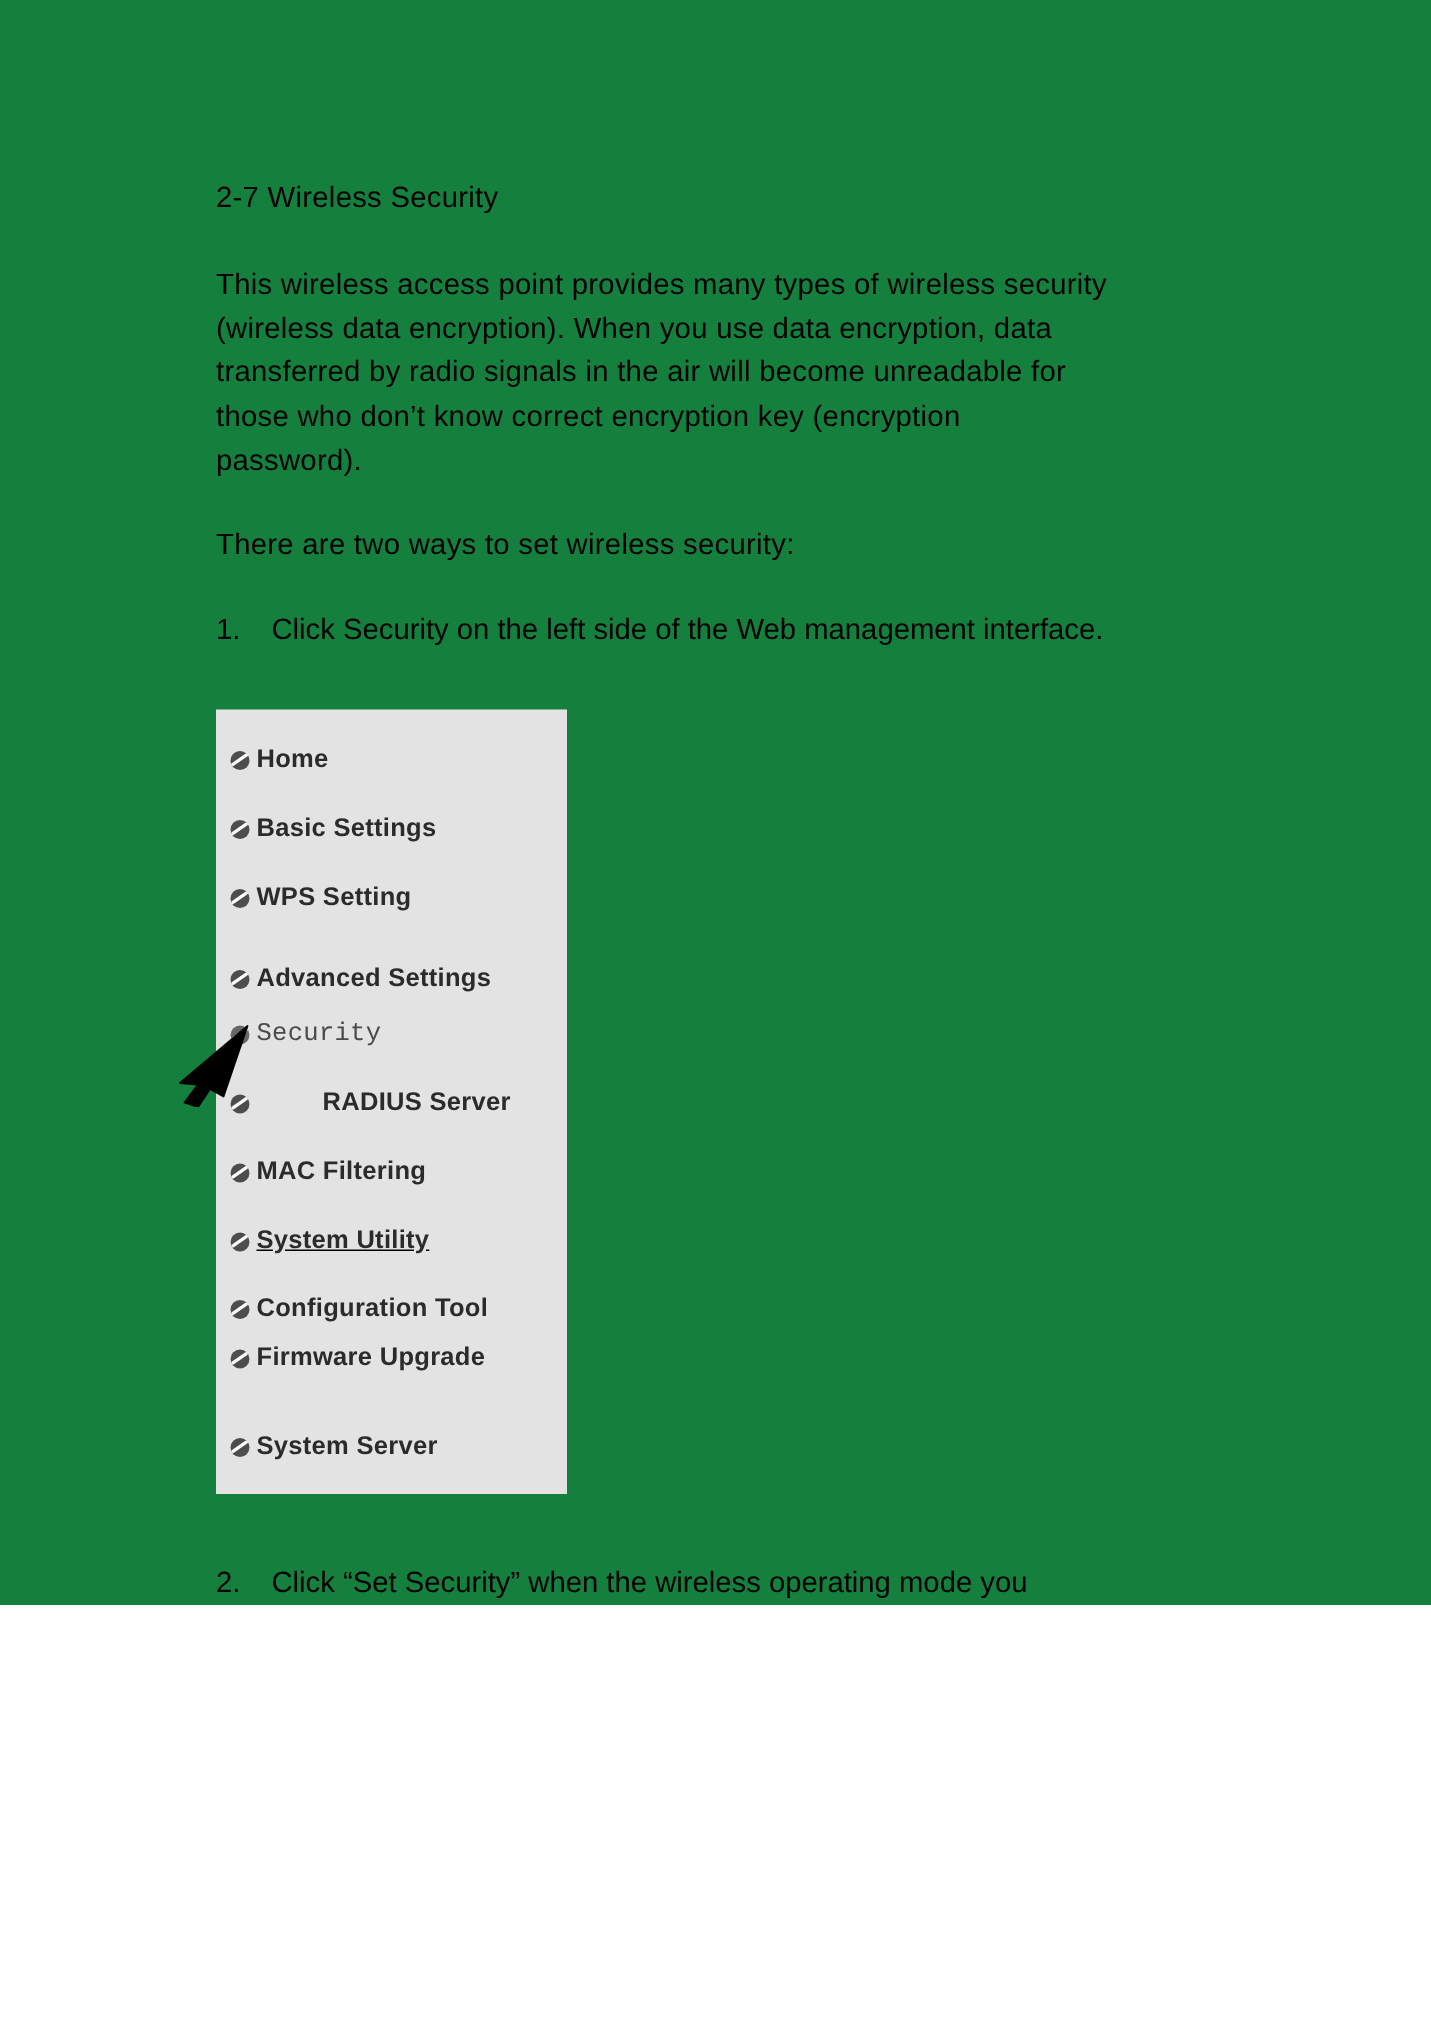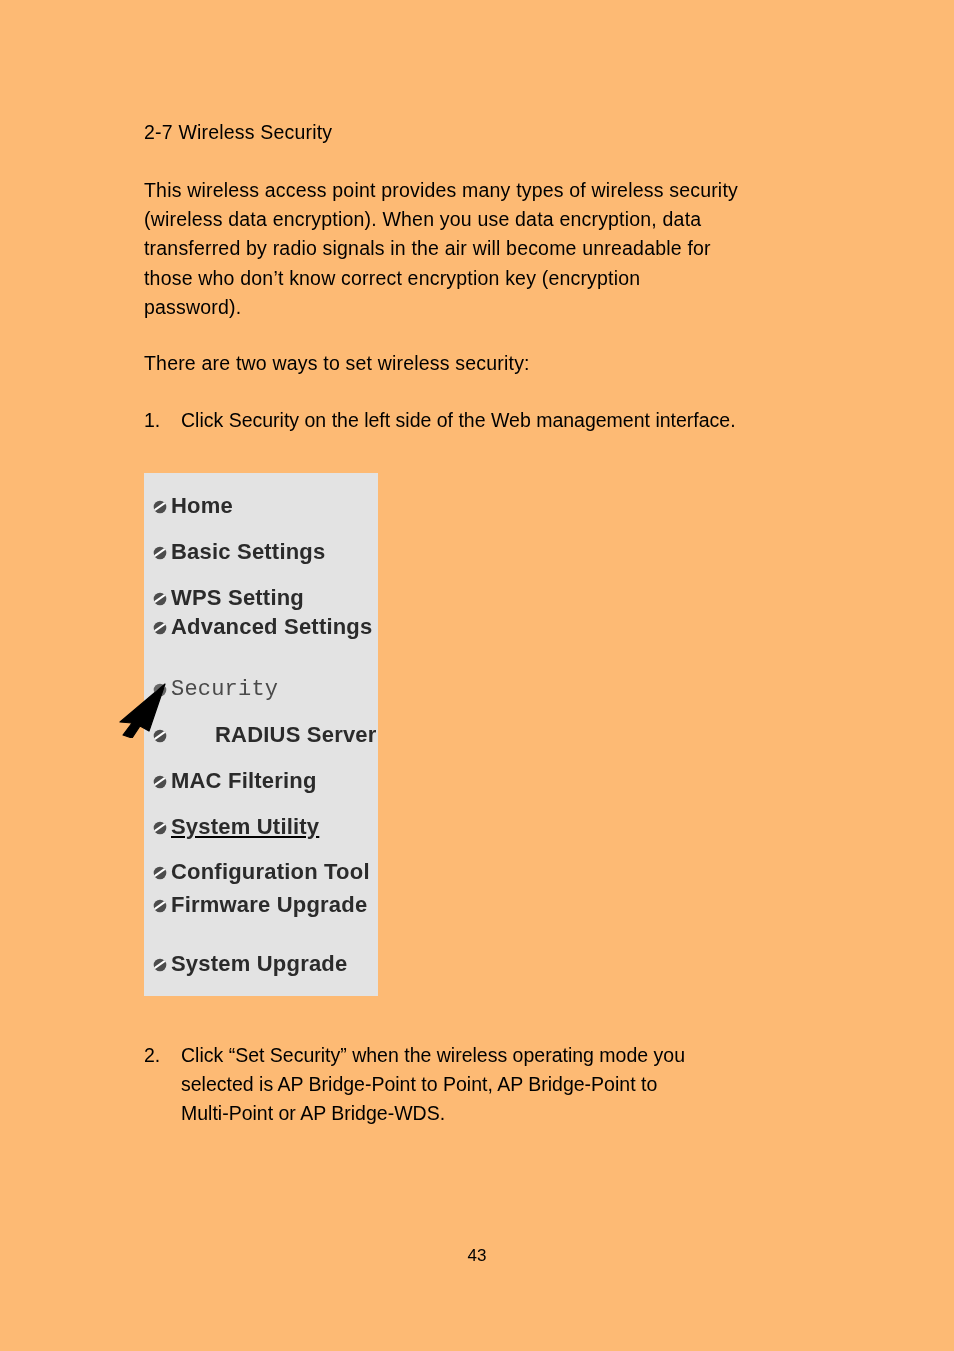--- a/index.html
+++ b/index.html
@@ -8,22 +8,22 @@
     padding: 0;
     background: #ffffff;
   }
   body {
     font-family: "Liberation Sans", sans-serif;
     color: #000000;
   }
   #page {
     position: relative;
     width: 954px;
-    height: 1351px;
-    background: #fdba74;
+    height: 1070px;
+    background: #15803d;
     overflow: hidden;
   }
 
   
   .doc-text {
     position: absolute;
     left: 144px;
     font-size: 19.5px;
     line-height: 29.2px;
     color: #000;
@@ -92,21 +92,21 @@
     flex: 0 0 auto;
     width: 14px;
     height: 14px;
     display: block;
     position: relative;
     top: 1px;
   }
 
   .menu-label {
     font-family: "Liberation Sans", sans-serif;
-    font-size: 22px;
+    font-size: 17px;
     font-weight: bold;
     color: #2b2b2b;
     letter-spacing: 0.2px;
     white-space: nowrap;
   }
   
   .menu-item.is-active .menu-label {
     font-weight: normal;
     color: #4a4a4a;
     font-family: Liberation Mono, monospace;
@@ -170,21 +170,21 @@
         </svg>
         <span class="menu-label">Basic Settings</span>
       </div>
       <div class="menu-item" style="top: 111.6px;">
         <svg viewBox="0 0 14 14" class="menu-bullet">
           <circle cx="7" cy="7" r="6.3" fill="#4d4d4d"></circle>
           <path d="M2.3 9.6 L11.2 3.4" stroke="#ffffff" stroke-width="2.1" stroke-linecap="round" fill="none"></path>
         </svg>
         <span class="menu-label">WPS Setting</span>
       </div>
-      <div class="menu-item" style="top: 141px;">
+      <div class="menu-item" style="top: 166px;">
         <svg viewBox="0 0 14 14" class="menu-bullet">
           <circle cx="7" cy="7" r="6.3" fill="#4d4d4d"></circle>
           <path d="M2.3 9.6 L11.2 3.4" stroke="#ffffff" stroke-width="2.1" stroke-linecap="round" fill="none"></path>
         </svg>
         <span class="menu-label">Advanced Settings</span>
       </div>
       <div class="menu-item is-active" style="top: 203.2px;">
         <svg viewBox="0 0 14 14" class="menu-bullet">
           <circle cx="7" cy="7" r="6.3" fill="#4d4d4d"></circle>
           <path d="M2.3 9.6 L11.2 3.4" stroke="#ffffff" stroke-width="2.1" stroke-linecap="round" fill="none"></path>
@@ -224,21 +224,21 @@
           <circle cx="7" cy="7" r="6.3" fill="#4d4d4d"></circle>
           <path d="M2.3 9.6 L11.2 3.4" stroke="#ffffff" stroke-width="2.1" stroke-linecap="round" fill="none"></path>
         </svg>
         <span class="menu-label">Firmware Upgrade</span>
       </div>
       <div class="menu-item" style="top: 478px;">
         <svg viewBox="0 0 14 14" class="menu-bullet">
           <circle cx="7" cy="7" r="6.3" fill="#4d4d4d"></circle>
           <path d="M2.3 9.6 L11.2 3.4" stroke="#ffffff" stroke-width="2.1" stroke-linecap="round" fill="none"></path>
         </svg>
-        <span class="menu-label">System Upgrade</span>
+        <span class="menu-label">System Server</span>
       </div>
     </div>
 
   <svg id="mouse-cursor" viewBox="0 0 60 62">
     <polygon points="52,8 7,46 19,47 10,59 19,62 27,50 36,55" fill="#000000" stroke="#000000" stroke-width="1.2" stroke-linejoin="round"></polygon>
   </svg>
 
   <div id="page-number">43</div>
 
   <div id="list-item-2" class="list-item">

